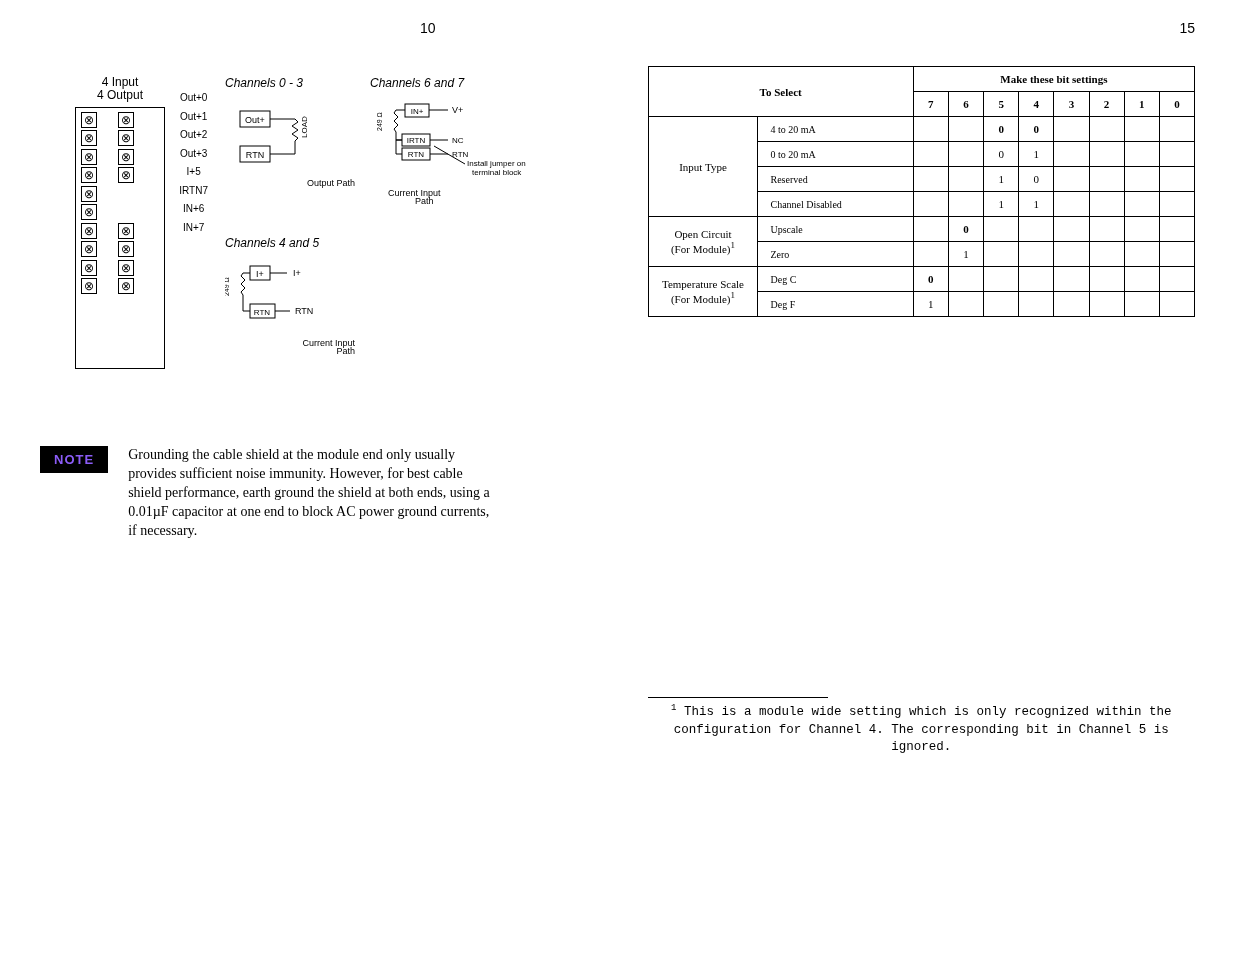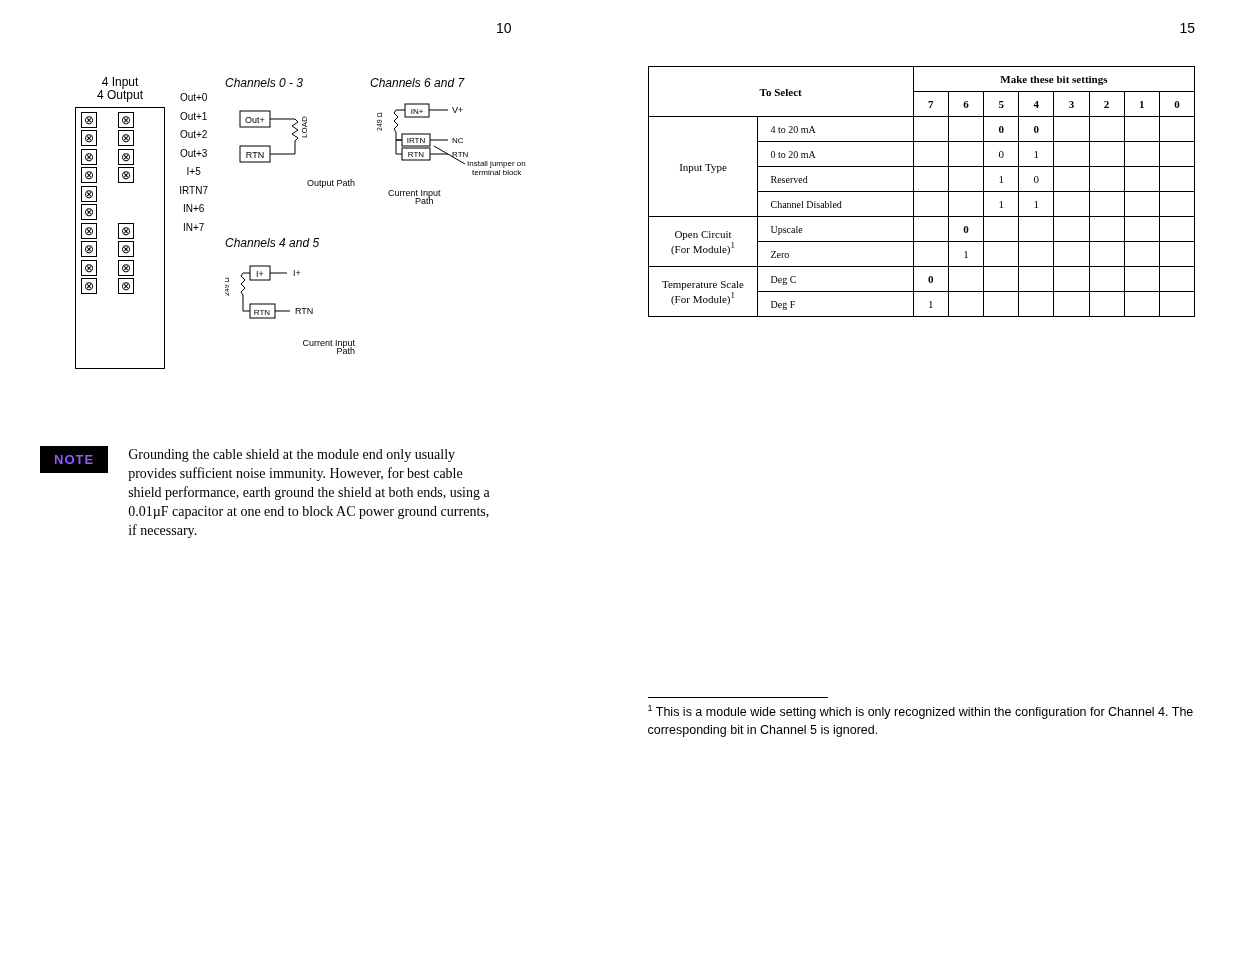--- a/index.html
+++ b/index.html
@@ -13,21 +13,21 @@
   }
   .page-container {
     display: flex;
     gap: 60px;
   }
   .left-page, .right-page {
     flex: 1;
     position: relative;
   }
   .page-number-left {
-    text-align: center;
+    text-align: left;
     font-family: Arial, sans-serif;
     font-size: 14px;
     margin-bottom: 30px;
     margin-left: 380px;
   }
   .page-number-right {
     text-align: right;
     font-family: Arial, sans-serif;
     font-size: 14px;
     margin-bottom: 30px;
@@ -184,23 +184,24 @@
   .bold {
     font-weight: bold;
   }
   .footnote-sep {
     border: none;
     border-top: 1px solid #000;
     width: 180px;
     margin: 380px 0 4px 0;
   }
   .footnote {
-    font-family: Liberation Sans, sans-serif;
+    font-family: Liberation Mono, monospace;
     font-size: 12.5px;
     line-height: 1.4;
+    text-align: center;
   }
   .footnote sup {
     font-size: 9px;
   }
   sup {
     font-size: 9px;
     vertical-align: super;
   }
 </style>
 </head>

